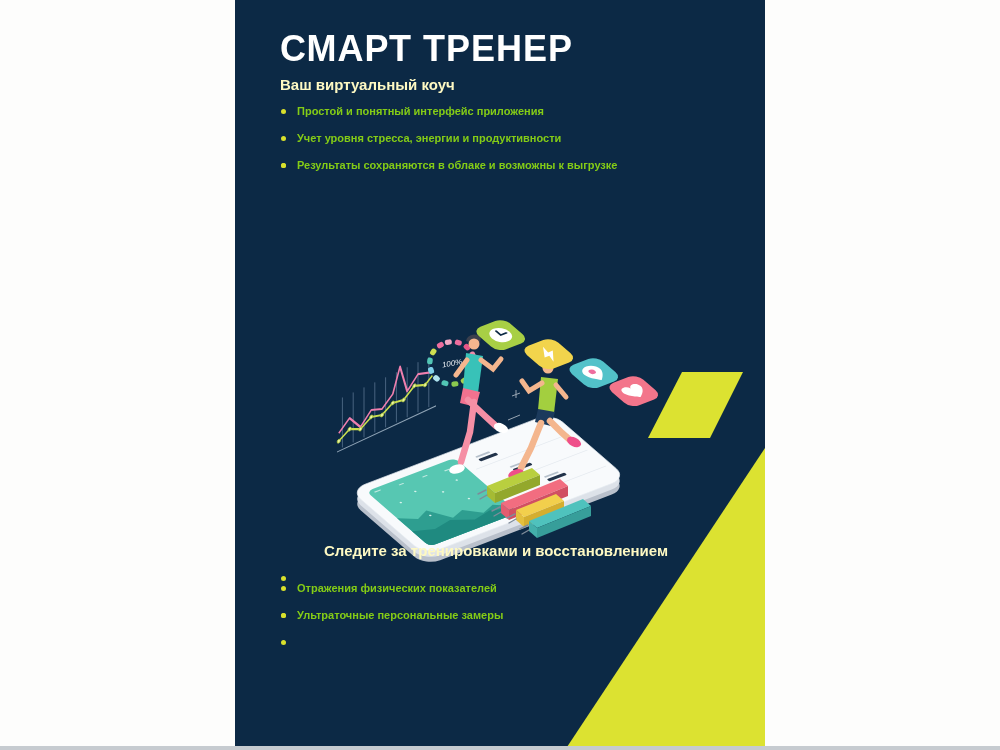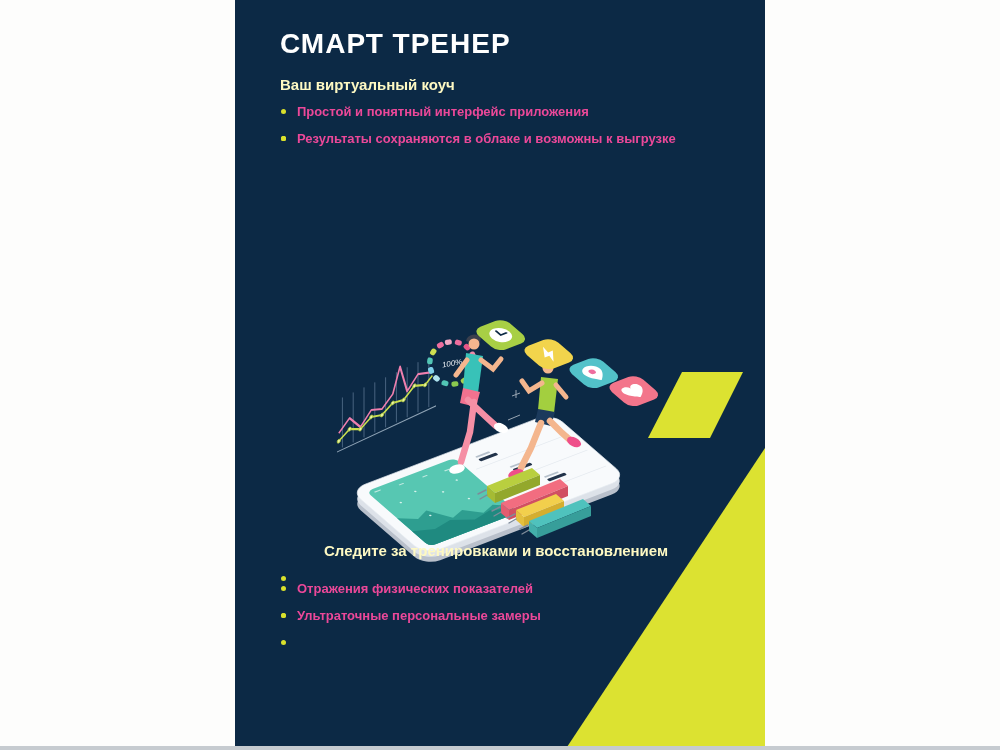--- a/index.html
+++ b/index.html
@@ -9,36 +9,36 @@
     font-family:"Liberation Sans","DejaVu Sans",sans-serif;
     position:relative;overflow:hidden;
   }
   .canvas{position:relative;width:1000px;height:750px;}
   .slide{
     position:absolute;left:235px;top:0;width:530px;height:750px;
     background:#0c2945;overflow:hidden;
   }
   .page-title{
     position:absolute;left:45px;top:28px;
-    color:#ffffff;font-size:28px;font-weight:bold;letter-spacing:1px;
+    color:#ffffff;font-size:36px;font-weight:bold;letter-spacing:1px;
   }
   .section-heading{
     position:absolute;left:45px;
     color:#fef9c3;font-size:15px;font-weight:bold;
   }
   .heading-1{top:76px;}
   .heading-2{top:542px;margin-left:44px;}
   ul.bullets{
     position:absolute;left:45px;margin:0;padding:0;list-style:none;width:408px;
   }
   .bullets-1{top:103px;}
   .bullets-2{top:570px;}
   ul.bullets li{
     position:relative;padding-left:17px;margin-bottom:10px;
-    color:#ec4899;font-size:13px;font-weight:bold;line-height:17px;
+    color:#84cc16;font-size:11px;font-weight:bold;line-height:17px;
   }
   ul.bullets li .dot{
     position:absolute;left:1px;top:6px;width:5px;height:5px;border-radius:50%;
     background:#d9e02c;
   }
   .accent-parallelogram{
     position:absolute;left:413px;top:372px;width:95px;height:66px;
     background:#dce231;
     clip-path:polygon(34px 0,95px 0,62px 66px,0 66px);
   }
@@ -57,21 +57,21 @@
 
 <div class="canvas">
   <div class="slide">
 
     <div class="page-title">СМАРТ ТРЕНЕР</div>
 
     <div class="section-heading heading-1">Ваш виртуальный коуч</div>
 
     <ul class="bullets bullets-1">
       <li><span class="dot"></span><span>Простой и понятный интерфейс приложения</span></li>
-      <li><span class="dot"></span></li>
+      <li><span class="dot"></span><span>Учет уровня стресса, энергии и продуктивности</span></li>
       <li><span class="dot"></span></li>
       <li><span class="dot"></span><span>Результаты сохраняются в облаке и возможны к выгрузке</span></li>
     </ul>
 
     <div class="accent-parallelogram"></div>
     <div class="accent-triangle"></div>
 
     <svg class="illustration" viewBox="235 0 530 750" width="530" height="750">
 
       <g transform="translate(337,452) matrix(0.9,-0.42,0,1,0,0)">

